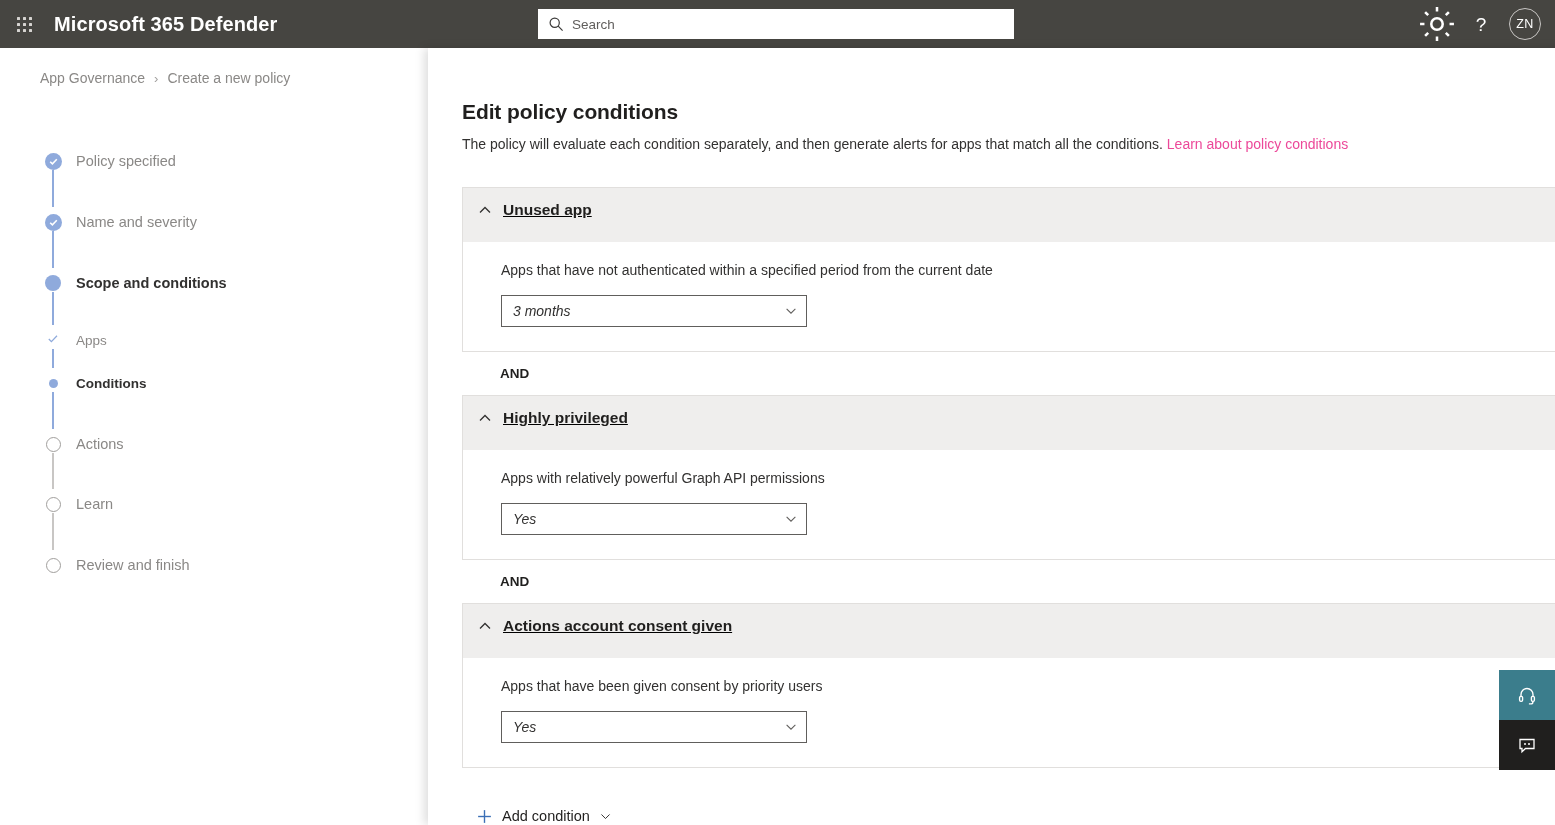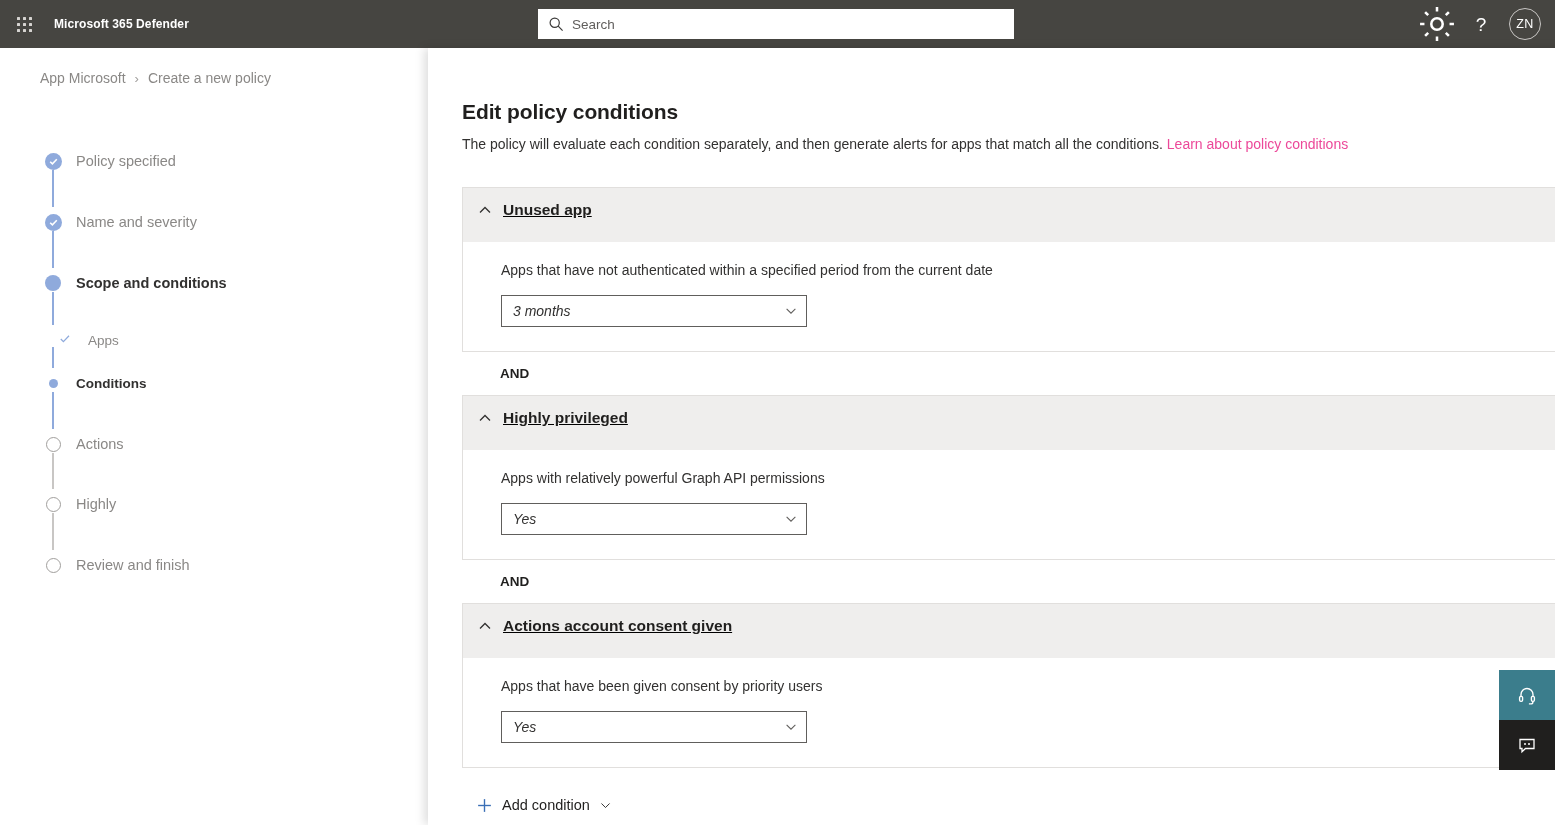--- a/index.html
+++ b/index.html
@@ -16,21 +16,21 @@
     position: absolute; left:0; top:0; width:1555px; height:48px;
     background:#464541; display:flex; align-items:center;
   }
   .waffle {
     width:48px; height:48px; display:flex; align-items:center; justify-content:center;
     cursor:pointer;
   }
   .waffle-grid { display:grid; grid-template-columns: repeat(3, 3px); grid-gap:3px; }
   .waffle-grid i { width:3px; height:3px; background:#d6d4d1; display:block; border-radius:0.5px; }
   .suite-title {
-    color:#ffffff; font-size:12px; font-weight:600; margin-left:6px; letter-spacing:.1px;
+    color:#ffffff; font-size:20px; font-weight:600; margin-left:6px; letter-spacing:.1px;
   }
   .searchwrap {
     position:absolute; left:538px; top:9px; width:476px; height:30px;
     background:#fff; display:flex; align-items:center; padding:0 10px;
   }
   .search-icon { width:16px; height:16px; margin-right:8px; flex:none; color:#3b3a39; }
   .search-input {
     border:none; outline:none; font-size:13.5px; color:#3b3a39;
     font-family:"Liberation Sans", sans-serif; width:100%; background:transparent;
   }
@@ -118,21 +118,21 @@
   }
   .dd-value { font-size:14px; color:#323130;font-style:italic; }
   .dd-chev { margin-left:auto; width:14px; height:14px; color:#605e5c; }
   .and-sep {
     font-size:13.5px; font-weight:bold; color:#201f1e;
     padding:14px 0 14px 38px;
   }
 
   
   .add-cond {
-    display:inline-flex; align-items:center; margin-top:29px; margin-left:14px;
+    display:inline-flex; align-items:center; margin-top:40px; margin-left:14px;
     cursor:pointer;
   }
   .plus-icon { width:17px; height:17px; color:#3b6fb6; flex:none; }
   .add-cond-label { font-size:14.5px; color:#201f1e; margin:0 9px 0 9px; }
   .add-chev { width:13px; height:13px; color:#323130; }
 
   
   .side-widgets { position:absolute; right:0; top:670px; width:56px; z-index:30; }
   .sw {
     width:56px; height:50px; display:flex; align-items:center; justify-content:center;
@@ -181,21 +181,21 @@
       <div class="suite-btn">
         <span class="help-glyph">?</span>
       </div>
       <div class="avatar">ZN</div>
     </div>
   </div>
 
   <div class="page-bg"></div>
 
   <div class="breadcrumb">
-    <span class="bc-link">App Microsoft</span>
+    <span class="bc-link">App Governance</span>
     <span class="bc-sep">›</span>
     <span class="bc-current">Create a new policy</span>
   </div>
 
   <div class="wizard" id="wizard" style="position: absolute; height: 404px;">
       <div class="wstep" style="position: absolute; top: 0px; left: 0px;">
         <div class="marker">
           <span class="m-done">
             <svg viewBox="0 0 12 12" fill="none" stroke="#ffffff" stroke-width="1.7">
               <polyline points="2.4,6.2 4.8,8.6 9.6,3.6"></polyline>
@@ -216,21 +216,21 @@
         <span class="wlabel">Name and severity</span>
       </div>
       <div class="connector" style="top: 83px; height: 39px;"></div>
       <div class="wstep" style="position: absolute; top: 122px; left: 0px;">
         <div class="marker">
           <span class="m-current"></span>
         </div>
         <span class="wlabel active">Scope and conditions</span>
       </div>
       <div class="connector" style="top: 144px; height: 35px;"></div>
-      <div class="wstep sub" style="position: absolute; top: 179px; left: 12px;">
+      <div class="wstep sub" style="position: absolute; top: 179px; left: 0px;">
         <div class="marker">
           <span class="m-subcheck"><svg viewBox="0 0 12 12" fill="none" stroke="#8faadc" stroke-width="1.25">
               <polyline points="1.8,6 4.4,8.6 10,2.8"></polyline>
             </svg></span>
         </div>
         <span class="wlabel">Apps</span>
       </div>
       <div class="connector" style="top: 201px; height: 21px;"></div>
       <div class="wstep sub" style="position: absolute; top: 222px; left: 0px;">
         <div class="marker">
@@ -243,21 +243,21 @@
         <div class="marker">
           <span class="m-todo"></span>
         </div>
         <span class="wlabel">Actions</span>
       </div>
       <div class="connector grey" style="top: 305px; height: 38px;"></div>
       <div class="wstep" style="position: absolute; top: 343px; left: 0px;">
         <div class="marker">
           <span class="m-todo"></span>
         </div>
-        <span class="wlabel">Highly</span>
+        <span class="wlabel">Learn</span>
       </div>
       <div class="connector grey" style="top: 365px; height: 39px;"></div>
       <div class="wstep" style="position: absolute; top: 404px; left: 0px;">
         <div class="marker">
           <span class="m-todo"></span>
         </div>
         <span class="wlabel">Review and finish</span>
       </div>
     </div>
 

